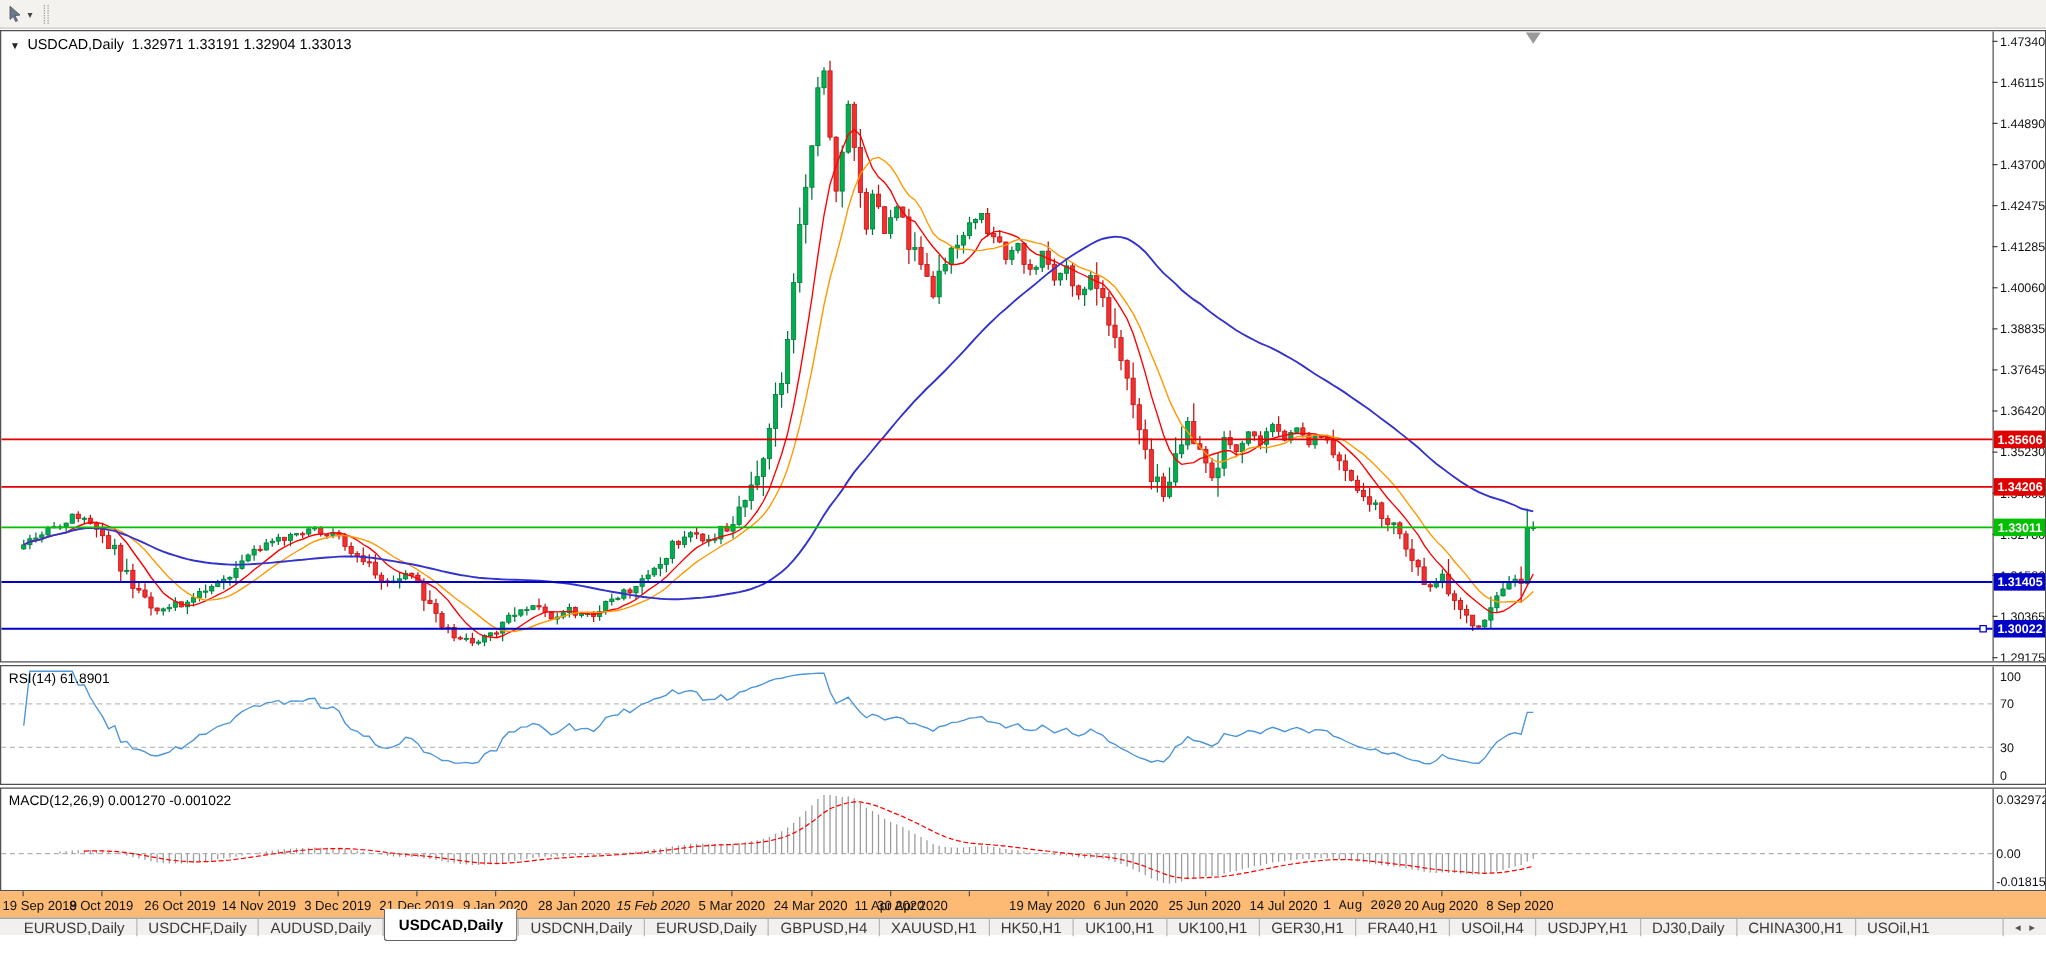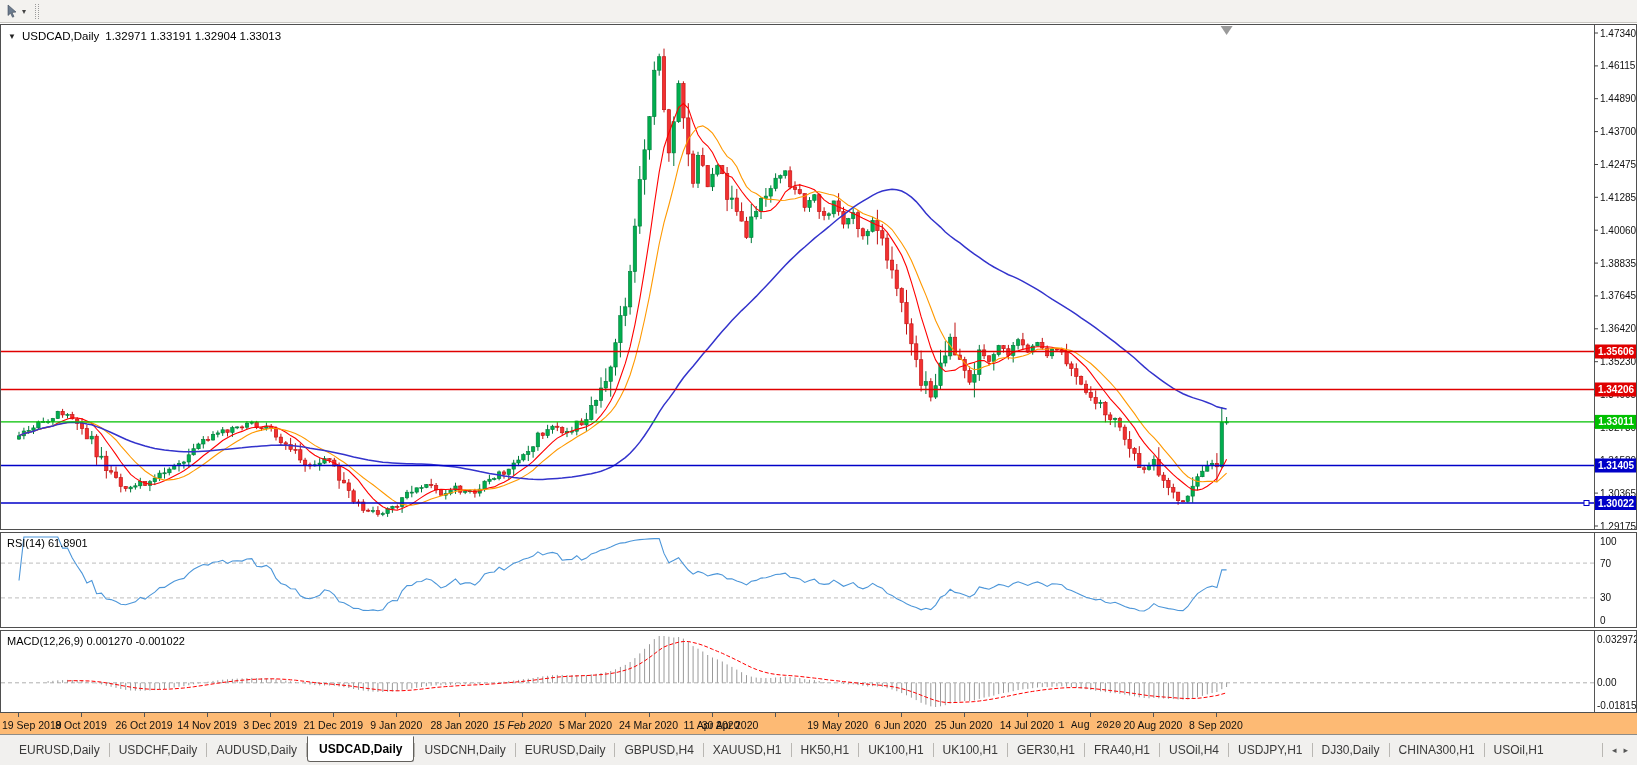--- a/index.html
+++ b/index.html
@@ -17,21 +17,21 @@
 #mainPanel{top:24px;height:506px}
 #rsiPanel{top:532px;height:96px}
 #macdPanel{top:630px;height:83px}
 .panel svg{position:absolute;left:0;top:0}
 .chart-title{position:absolute;top:5px;left:7px;font-size:11.5px;color:#000;display:flex;align-items:center;gap:6px}
 .win-caret{font-size:8px;color:#222}
 .ind-label{position:absolute;top:4px;left:6px;font-size:11px;color:#000}
 .dates-row{position:absolute;top:713px;left:0;width:1637px;height:21px;font-size:10.5px;color:#111;background:#fdba74}
 .datelabel{position:absolute;top:6px;white-space:nowrap}
 .datetick{position:absolute;top:0;width:1px;height:4px;background:#555}
-.tabbar{position:absolute;top:734px;left:0;width:1637px;height:31px;background:#f1f0ee;border-top:1px solid #8e8c88;display:flex;align-items:center;padding-left:10px}
+.tabbar{position:absolute;top:734px;left:0;width:1637px;height:14px;background:#f1f0ee;border-top:1px solid #8e8c88;display:flex;align-items:center;padding-left:10px}
 .tab{font-size:12px;color:#3a3a3a;padding:3px 9px;white-space:nowrap;cursor:default}
 .tab.active{background:#fff;border:1px solid #63615d;border-top:1px solid #fff;border-radius:0 0 3px 3px;font-weight:bold;color:#000;margin-top:-3px;padding:5px 11px}
 .tabsep{width:1px;height:14px;background:#b9b7b3;flex:none}
 .tab-arrows{margin-left:auto;display:flex;align-items:center;gap:7px;padding:0 9px;color:#555;font-size:9px}
 .tab-arrows .tabsep{margin-right:2px}
 .ax{font-family:"Liberation Sans",sans-serif;font-size:10px;fill:#111}
 .axw{font-family:"Liberation Sans",sans-serif;font-size:10px;font-weight:bold;fill:#fff}
 </style>
 </head>
 <body>

